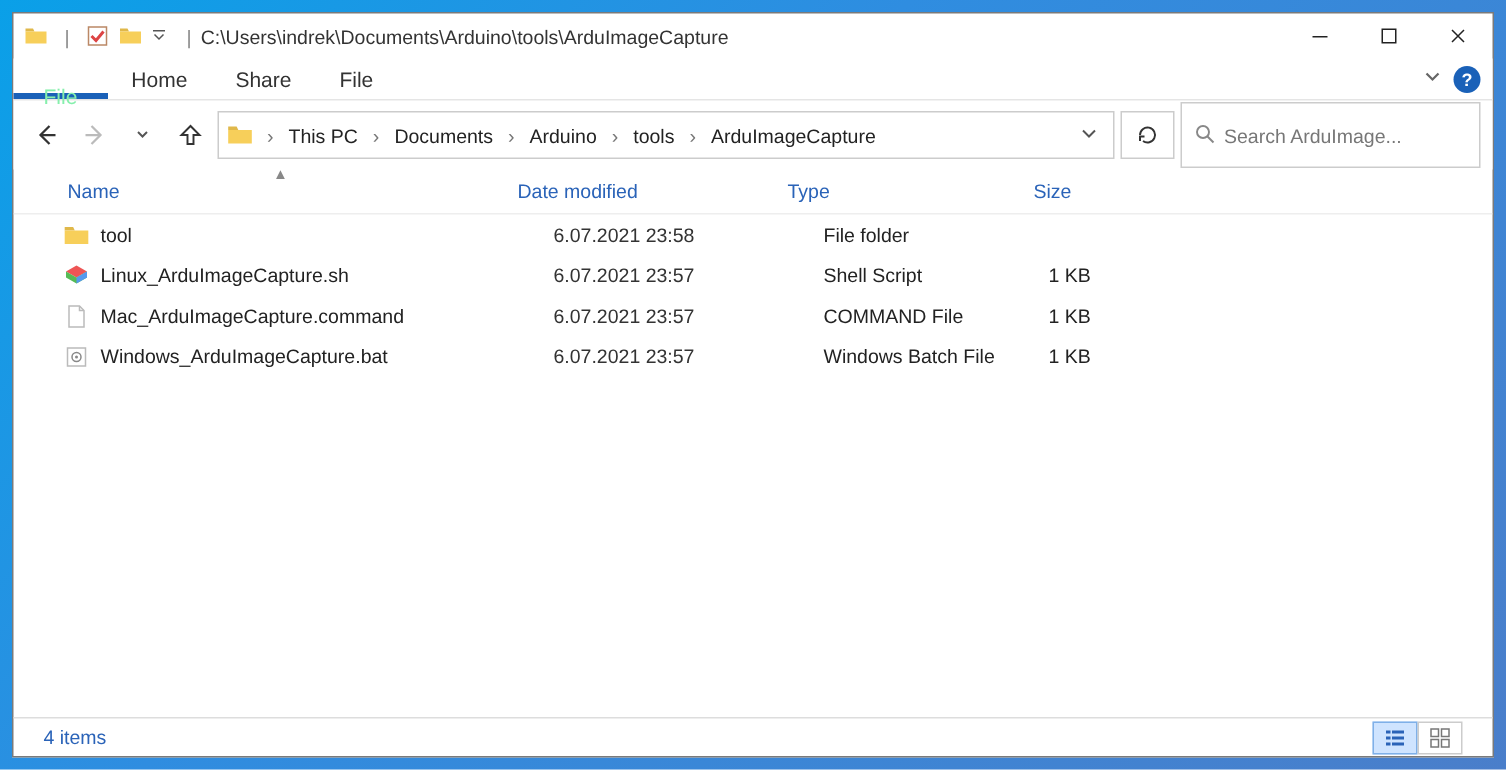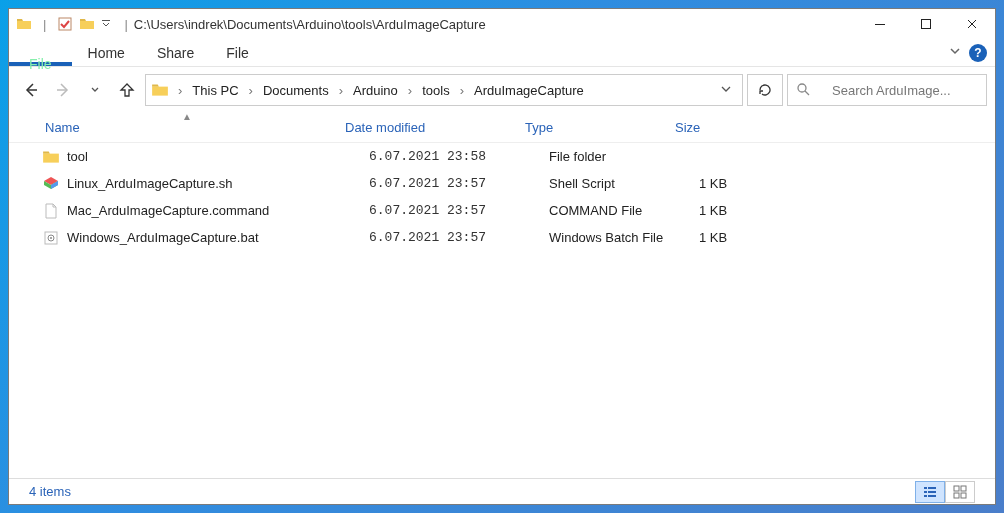--- a/index.html
+++ b/index.html
@@ -51,41 +51,41 @@
   .nav-arrow.disabled{ color:#bbb;}
   .breadcrumb {
     flex:1; height:32px; border:1px solid #ccc; background:#fff;
     display:flex; align-items:center; overflow:hidden;
   }
   .bc-item { display:flex; align-items:center; padding:0 6px; height:100%;}
   .bc-sep { color:#777; padding:0 4px;}
   .bc-chevend { margin-left:auto; padding:0 10px; color:#555;}
   .bc-folder-icon{ width:20px;height:20px;display:flex;align-items:center;justify-content:center; margin:0 4px;}
   .refresh-box { width:36px;height:32px;border:1px solid #ccc;display:flex;align-items:center;justify-content:center;}
-  .search-box { width:200px;height:32px;border:1px solid #ccc;display:flex;align-items:center;padding:0 8px;color:#777; gap:22px; overflow:hidden;white-space:nowrap;text-overflow:ellipsis;}
+  .search-box { width:200px;height:44px;border:1px solid #ccc;display:flex;align-items:center;padding:0 8px;color:#777; gap:6px; overflow:hidden;white-space:nowrap;text-overflow:ellipsis;}
 
   
   .list-area { flex:1; overflow:auto; }
   .colheads {
     display:flex; height:30px; align-items:center;
     border-bottom:1px solid #eee; padding-left:28px;
     color:#2a63b8;
   }
   .colheads .col { padding:0 8px; }
   .col-name{ width:300px; position:relative;}
   .col-date{ width:180px;}
   .col-type{ width:150px;}
-  .col-size{ width:70px; }
+  .col-size{ width:70px;margin-left:14px; }
   .sort-ind { position:absolute; left:50%; top:-9px; transform:translateX(-50%); color:#888; font-size:10px;}
 
   .rows { padding-left:32px; }
   .row { display:flex; align-items:center; height:27px; }
   .row .icon { width:20px;height:20px; display:flex;align-items:center;justify-content:center; margin-right:6px;}
   .row .rname { width:294px; }
-  .row .rdate { width:180px; padding:0 8px; color:#333;font-family:Liberation Mono, monospace;}
+  .row .rdate { width:180px; padding:0 8px; color:#333;}
   .row .rtype { width:150px; padding:0 8px;}
   .row .rsize { width:70px; padding:0 8px; text-align:left;}
 
   
   .status {
     height:26px; border-top:1px solid #ddd; display:flex; align-items:center;
     padding:0 20px; color:#2a63b8;
   }
   .view-toggles{ margin-left:auto; display:flex;}
   .vt{ width:30px;height:22px;border:1px solid #ccc;display:flex;align-items:center;justify-content:center;}

